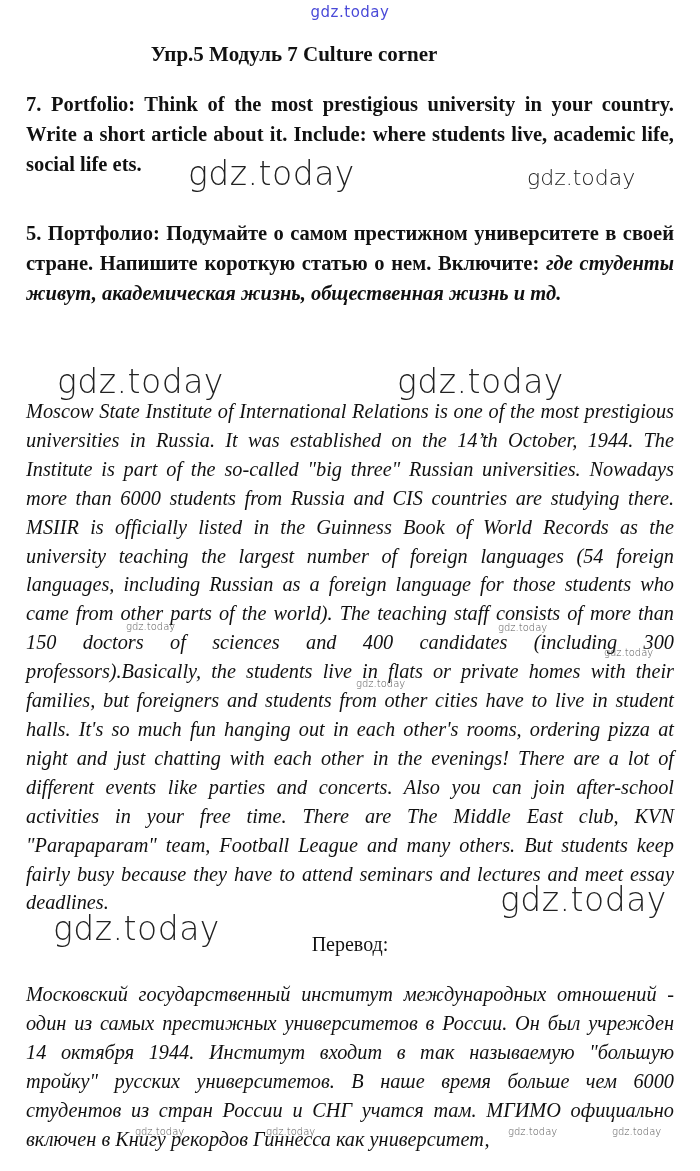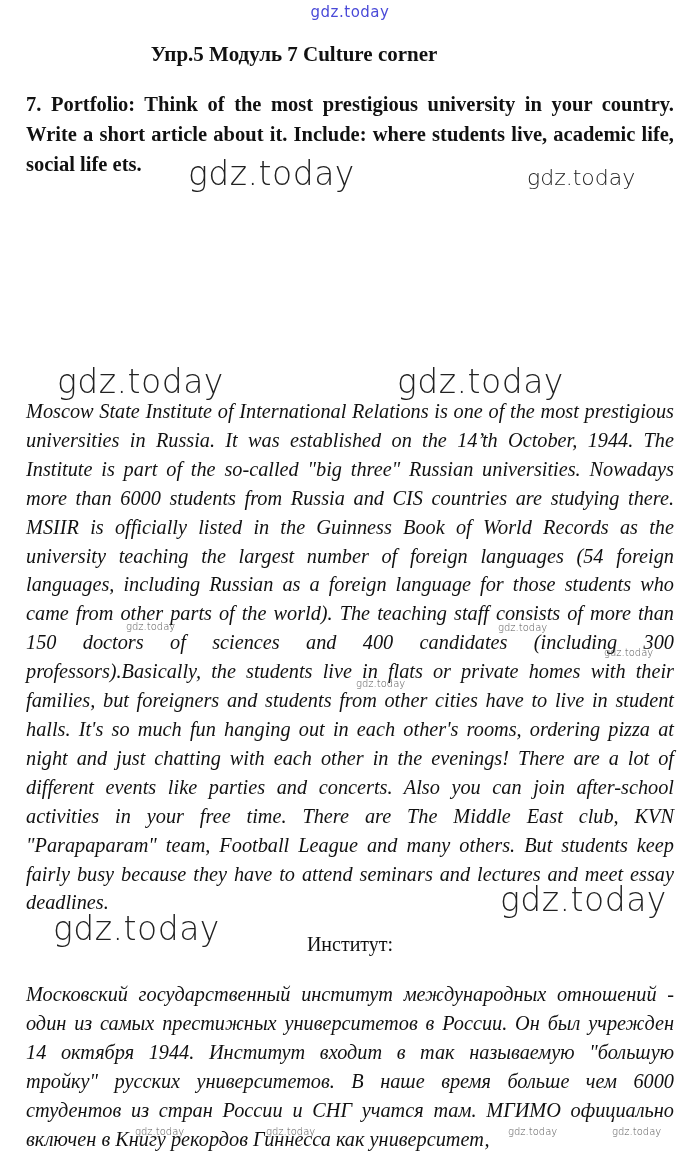--- a/index.html
+++ b/index.html
@@ -32,35 +32,36 @@
 
   <div class="wm-top">gdz.today</div>
 
   <div class="title">Упр.5 Модуль 7 Culture corner</div>
 
   <div class="task task-en">7. Portfolio: Think of the most prestigious university in your country. Write a short article about it. Include: where students live, academic life, social life ets.</div>
 
   <div class="wm wm-lg" style="left:188px; top:154px;">gdz.today</div>
   <div class="wm wm-md" style="left:527px; top:165px;">gdz.today</div>
 
+  <div class="task task-ru"><span>5. Портфолио: Подумайте о самом престижном университете в своей стране. Напишите короткую статью о нем. Включите: </span><i>где студенты живут, академическая жизнь, общественная жизнь и тд.</i></div>
 
   <div class="wm wm-lg" style="left:57px; top:362px;">gdz.today</div>
   <div class="wm wm-lg" style="left:397px; top:362px;">gdz.today</div>
 
   <div class="body-text essay">Moscow State Institute of International Relations is one of the most prestigious universities in Russia. It was established on the 14’th October, 1944. The Institute is part of the so-called "big three" Russian universities. Nowadays more than 6000 students from Russia and CIS countries are studying there. MSIIR is officially listed in the Guinness Book of World Records as the university teaching the largest number of foreign languages (54 foreign languages, including Russian as a foreign language for those students who came from other parts of the world). The teaching staff consists of more than 150 doctors of sciences and 400 candidates (including 300 professors).Basically, the students live in flats or private homes with their families, but foreigners and students from other cities have to live in student halls. It's so much fun hanging out in each other's rooms, ordering pizza at night and just chatting with each other in the evenings! There are a lot of different events like parties and concerts. Also you can join after-school activities in your free time. There are The Middle East club, KVN "Parapaparam" team, Football League and many others. But students keep fairly busy because they have to attend seminars and lectures and meet essay deadlines.</div>
 
   <div class="wm wm-sm" style="left:126px; top:621px;">gdz.today</div>
   <div class="wm wm-sm" style="left:498px; top:622px;">gdz.today</div>
   <div class="wm wm-sm" style="left:604px; top:647px;">gdz.today</div>
   <div class="wm wm-sm" style="left:356px; top:678px;">gdz.today</div>
 
   <div class="wm wm-lg" style="left:500px; top:880px;">gdz.today</div>
   <div class="wm wm-lg" style="left:53px; top:909px;">gdz.today</div>
 
-  <div class="transl-label">Институт:</div>
+  <div class="transl-label">Перевод:</div>
 
   <div class="body-text translation">Московский государственный институт международных отношений - один из самых престижных университетов в России. Он был учрежден 14 октября 1944. Институт входит в так называемую "большую тройку" русских университетов. В наше время больше чем 6000 студентов из стран России и СНГ учатся там. МГИМО официально включен в Книгу рекордов Гиннесса как университет,</div>
 
   <div class="wm wm-sm" style="left:135px; top:1126px;">gdz.today</div>
   <div class="wm wm-sm" style="left:266px; top:1126px;">gdz.today</div>
   <div class="wm wm-sm" style="left:508px; top:1126px;">gdz.today</div>
   <div class="wm wm-sm" style="left:612px; top:1126px;">gdz.today</div>
 
 </div>
 

